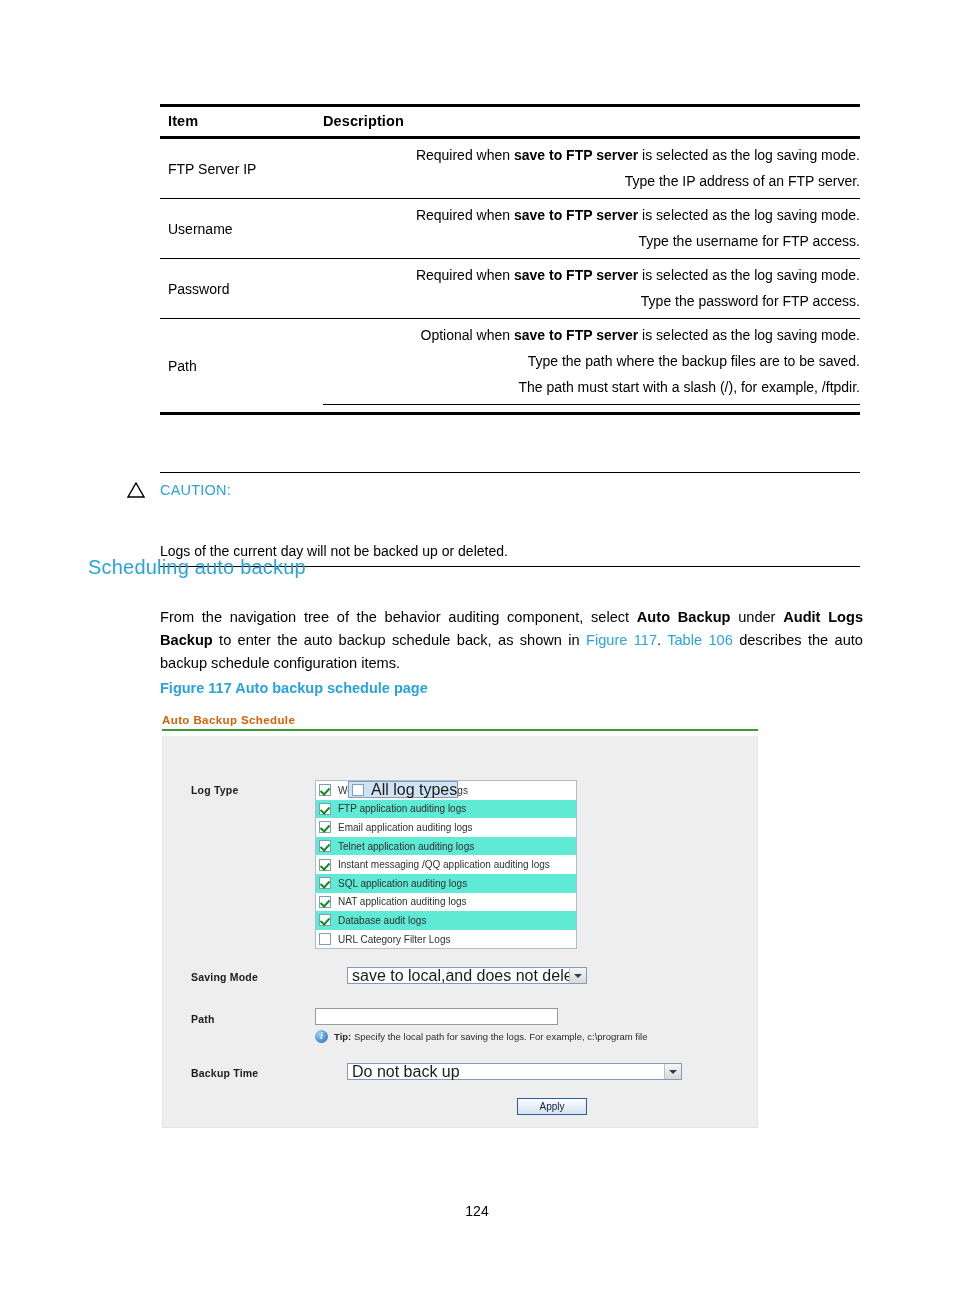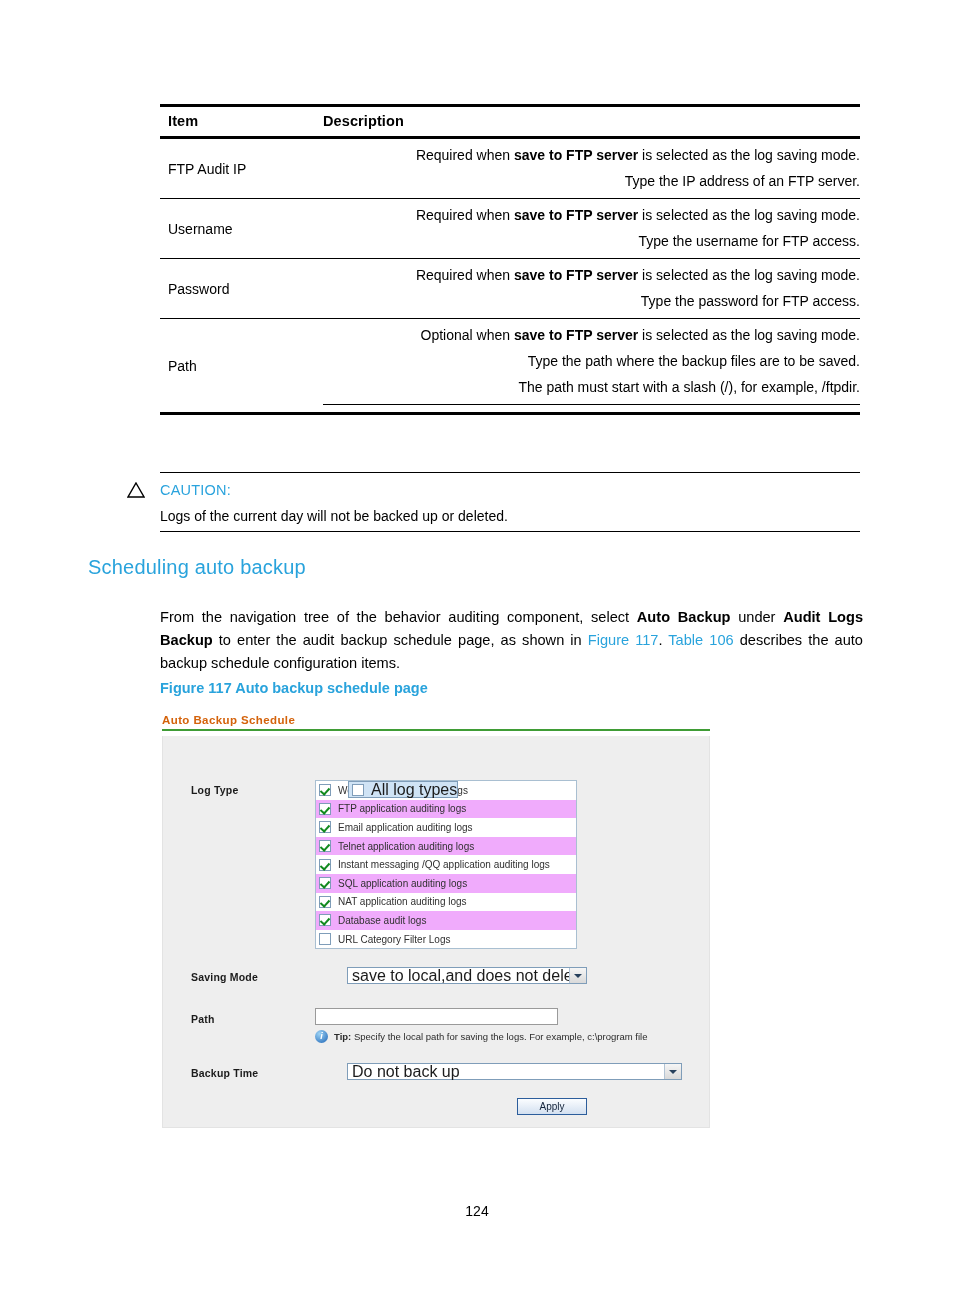--- a/index.html
+++ b/index.html
@@ -112,20 +112,21 @@
     height: 16px;
   }
   .caution-label {
     color: #2aa3dd;
     font-size: 14.5px;
     letter-spacing: .2px;
   }
   .caution-body {
     font-size: 14px;
     padding: 8px 0 7px 0;
+    margin-top: 35px;
   }
 
   
   .h1 {
     position: absolute;
     left: 88px;
     top: 556px;
     font-size: 20px;
     color: #29a3dc;
     font-weight: normal;
@@ -151,21 +152,21 @@
     font-size: 14.5px;
     font-weight: bold;
     color: #29a3dc;
   }
 
   
   .shot {
     position: absolute;
     left: 162px;
     top: 714px;
-    width: 548px;
+    width: 596px;
   }
   .shot-title {
     color: #d4620a;
     font-size: 11.5px;
     font-weight: bold;
     letter-spacing: .4px;
     padding-bottom: 3px;
   }
   .shot-greenrule {
     height: 2px;
@@ -201,21 +202,21 @@
   }
   .logrow {
     display: flex;
     align-items: center;
     height: 18.6px;
     padding-left: 3px;
     box-sizing: border-box;
     font-size: 10px;
     color: #303030;
   }
-  .logrow.alt { background: #f0abfc; }
+  .logrow.alt { background: #5eead4; }
   .logrow.sel { background: #cfe3f5; }
   .cb {
     width: 12px;
     height: 12px;
     flex: 0 0 12px;
     border: 1px solid #7f9db9;
     background: #ffffff;
     margin-right: 7px;
     position: relative;
     box-sizing: border-box;
@@ -331,21 +332,21 @@
 
   <div class="ref-table">
     <div class="rule-thick"></div>
     <div class="thead">
       <div class="col-item th">Item</div>
       <div class="col-desc th">Description</div>
     </div>
     <div class="rule-thick"></div>
 
     <div class="trow">
-      <div class="td-item">FTP Audit IP</div>
+      <div class="td-item">FTP Server IP</div>
       <div class="td-desc">
         <div class="desc-block">
           <div class="desc-line">
             <span>Required when </span><b class="strong">save to FTP server</b><span> is selected as the log saving mode.</span>
           </div>
           <div class="desc-line">Type the IP address of an FTP server.</div>
         </div>
       </div>
     </div>
     <div class="rule-thin"></div>
@@ -402,21 +403,21 @@
       </svg>
       <span class="caution-label">CAUTION:</span>
     </div>
     <div class="caution-body">Logs of the current day will not be backed up or deleted.</div>
     <div class="rule-thin"></div>
   </div>
 
   <div class="h1">Scheduling auto backup</div>
 
   <div class="para">
-    <span>From the navigation tree of the behavior auditing component, select </span><b>Auto Backup</b><span> under </span><b>Audit Logs Backup</b><span> to enter the audit backup schedule page, as shown in </span><span class="xref">Figure 117</span><span>. </span><span class="xref">Table 106</span><span> describes the auto backup schedule configuration items.</span>
+    <span>From the navigation tree of the behavior auditing component, select </span><b>Auto Backup</b><span> under </span><b>Audit Logs Backup</b><span> to enter the auto backup schedule back, as shown in </span><span class="xref">Figure 117</span><span>. </span><span class="xref">Table 106</span><span> describes the auto backup schedule configuration items.</span>
   </div>
 
   <div class="fig-caption">Figure 117 Auto backup schedule page</div>
 
   <div class="shot">
     <div class="shot-title">Auto Backup Schedule</div>
     <div class="shot-greenrule"></div>
 
     <div class="shot-panel">
 

